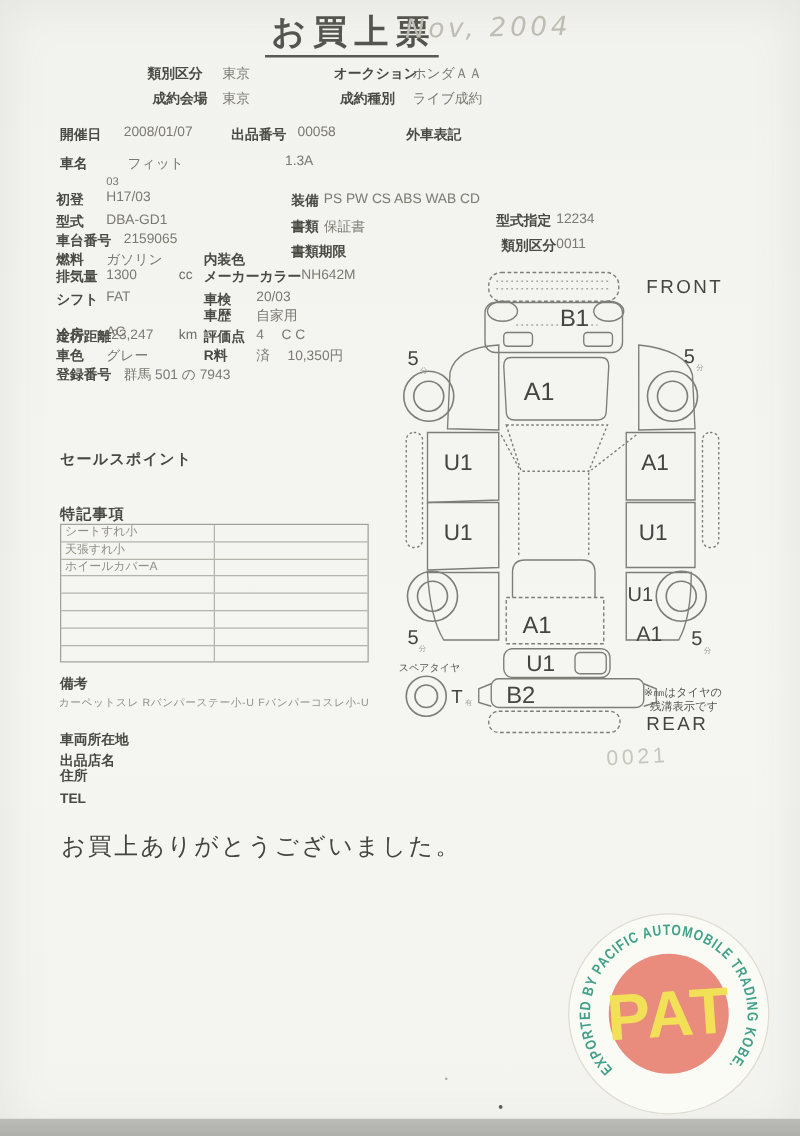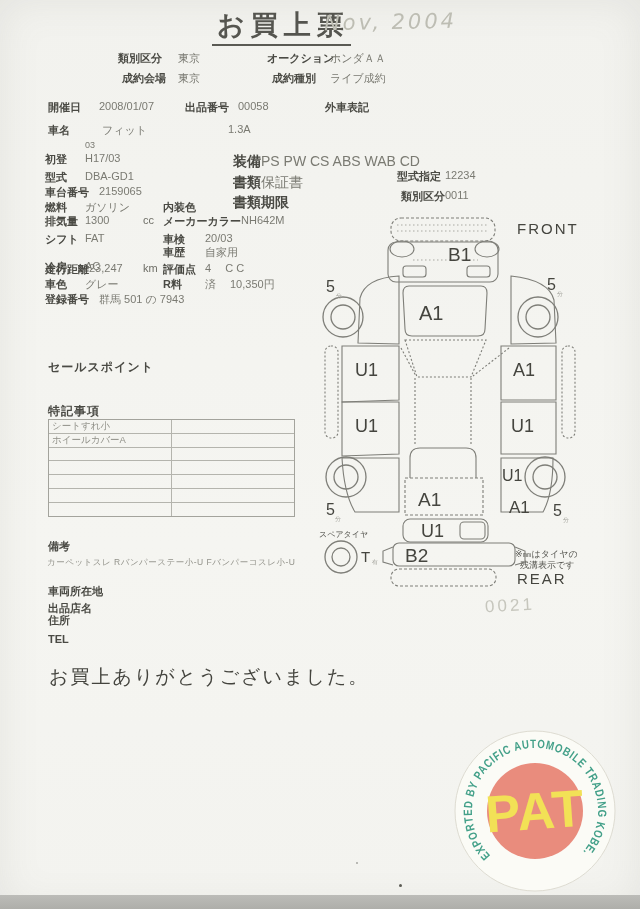--- a/index.html
+++ b/index.html
@@ -16,21 +16,21 @@
   .hand{color:#bdbdb3;font-style:italic;letter-spacing:3px;
     font-family:"DejaVu Sans",sans-serif;}
   .srow{position:absolute;left:45px;height:15px;font-size:11px;display:flex;}
   .srow .slab{display:inline-block;min-width:40px;font-weight:700;color:#4a4a44;}
   .srow .sval{color:#7a7a72;}
   .srow .sunit{position:absolute;left:98px;color:#6e6e66;}
   .mrow{position:absolute;left:163px;height:15px;font-size:11px;display:flex;}
   .mrow .slab{display:inline-block;min-width:42px;font-weight:700;color:#4a4a44;}
   .mrow .sval{color:#7a7a72;}
   .mrow .sval2{color:#7a7a72;margin-left:14px;}
-  .rrowA{position:absolute;left:233px;height:15px;font-size:14px;display:flex;}
+  .rrowA{position:absolute;left:233px;height:15px;font-size:11px;display:flex;}
   .rrowA .slab{display:inline-block;min-width:26px;font-weight:700;color:#4a4a44;}
   .rrowA .sval{color:#7a7a72;}
   .rrowB{position:absolute;left:397px;height:15px;font-size:11px;display:flex;}
   .rrowB .slab{display:inline-block;min-width:48px;font-weight:700;color:#4a4a44;}
   .rrowB .sval{color:#7a7a72;}
   .sec{font-size:12px;font-weight:700;letter-spacing:1px;color:#4a4a44;}
   .notes-table{position:absolute;left:48px;top:419px;width:245px;
     border:1px solid #a3a39c;}
   .nrow{position:relative;height:12.8px;}
   .nrow + .nrow{border-top:1px solid #b4b4ad;}
@@ -255,20 +255,23 @@
   </svg>
 
   <div class="abs sec" style="left:48px;top:359px;">セールスポイント</div>
   <div class="abs sec" style="left:48px;top:403px;">特記事項</div>
 
   <div class="notes-table">
     <div class="nrow">
         <span>シートすれ小</span>
       </div>
     <div class="nrow">
+        <span>天張すれ小</span>
+      </div>
+    <div class="nrow">
         <span>ホイールカバーA</span>
       </div>
     <div class="nrow">
         <span></span>
       </div>
     <div class="nrow">
         <span></span>
       </div>
     <div class="nrow">
         <span></span>

